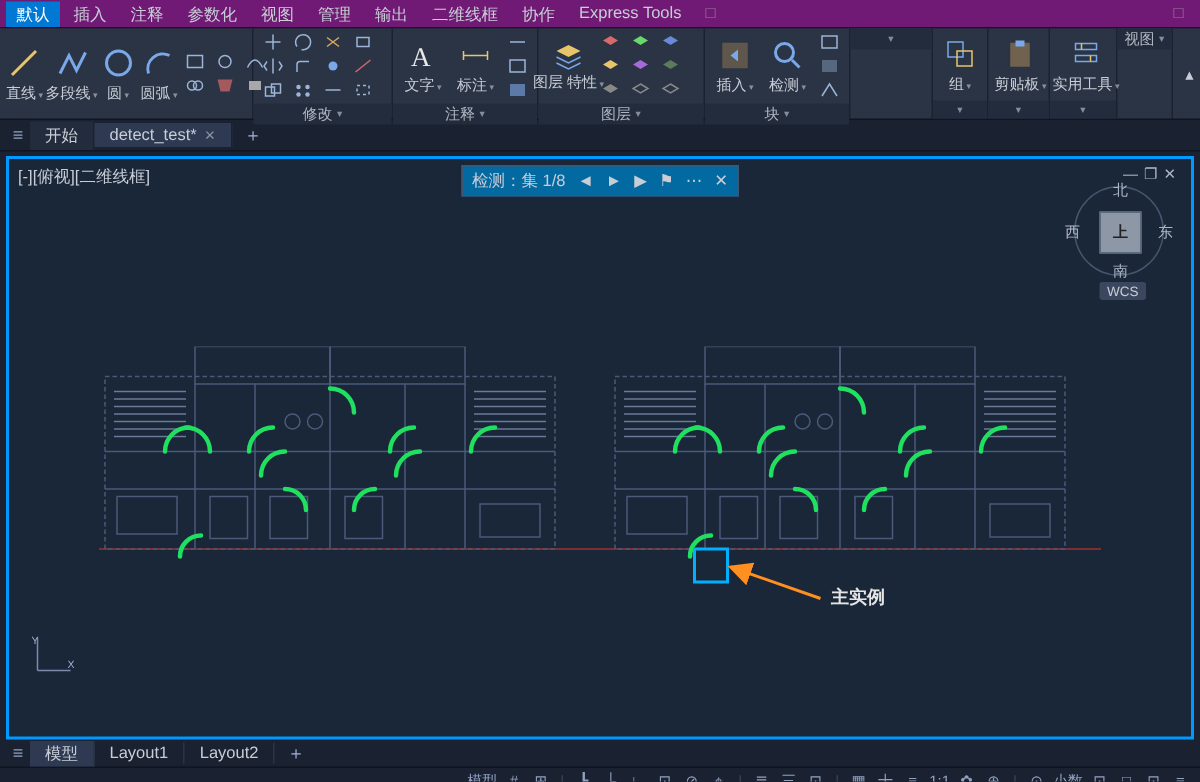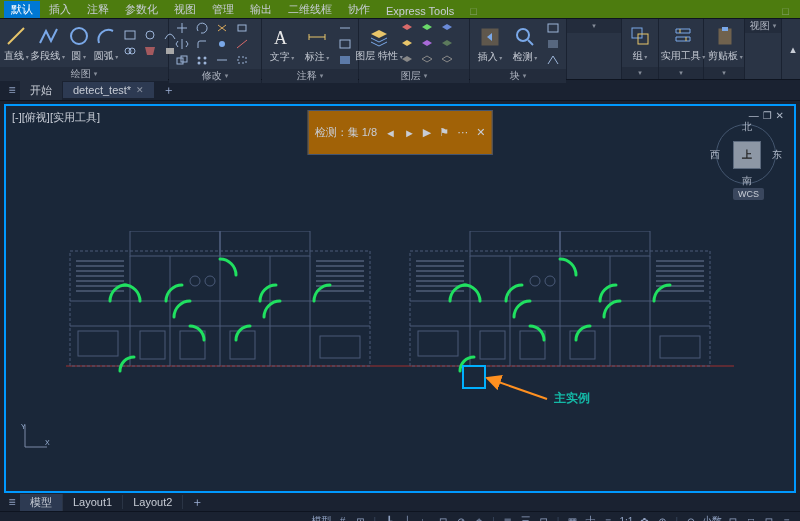--- a/index.html
+++ b/index.html
@@ -1,16 +1,16 @@
 <!DOCTYPE html>
 <html><head>
 <meta charset="utf-8">
 <style>
   html,body{margin:0;padding:0;width:800px;height:521px;background:#1a2231;font-family:"Microsoft YaHei",Arial,sans-serif;font-size:11px;color:#c8cdd6;overflow:hidden;user-select:none}
-  .menubar{height:18px;background:#4d7c0f;display:flex;align-items:flex-end;padding:0 4px;gap:2px;border-bottom:1px solid #0e1420}
+  .menubar{height:18px;background:#701a75;display:flex;align-items:center;padding:0 4px;gap:2px;border-bottom:1px solid #0e1420}
   .menubar .mitem{padding:1px 7px;font-size:11px;color:#c8cdd6;cursor:pointer}
   .menubar .mitem.active{background:#0078d4;color:#fff}
   .ribbon{height:60px;background:#2a3445;display:flex;border-bottom:1px solid #0e1420}
   .panel{display:flex;flex-direction:column;border-right:1px solid #1a2231;position:relative}
   .panel-body{flex:1;display:flex;align-items:center;padding:2px 4px;gap:3px}
   .panel-title{height:14px;font-size:10px;text-align:center;background:#232c3c;color:#b0b6c2;display:flex;align-items:center;justify-content:center;gap:3px}
   .panel-title::after{content:"▾";font-size:7px;opacity:.7}
   .big-btn{display:flex;flex-direction:column;align-items:center;justify-content:center;width:32px;height:44px;cursor:pointer;gap:1px}
   .big-btn .ico{width:24px;height:24px;display:flex;align-items:center;justify-content:center}
   .big-btn .lbl{font-size:10px;color:#c8cdd6;white-space:nowrap}
@@ -20,32 +20,32 @@
   svg{display:block}
   .file-tabs{height:20px;background:#1a2231;display:flex;align-items:center;gap:0;padding-left:4px;border-bottom:1px solid #0e1420}
   .hamb{width:16px;color:#8fa0c0;font-size:12px;cursor:pointer;text-align:center}
   .ftab{padding:2px 10px;font-size:11px;background:#232c3c;border-right:1px solid #1a2231;cursor:pointer;display:flex;align-items:center;gap:5px}
   .ftab.active{background:#2d3a52}
   .ftab .x{font-size:9px;opacity:.6}
   .plus{padding:2px 8px;color:#9fb2d8;cursor:pointer;font-size:12px}
   .canvas-wrap{position:relative;height:385px;background:#1a2739;border:2px solid #0099ff;margin:3px 4px 0 4px;overflow:hidden}
   .view-label{position:absolute;top:4px;left:6px;font-size:11px;color:#c8cdd6}
   .view-ctrl{position:absolute;top:4px;right:6px;font-size:10px;letter-spacing:4px;color:#aeb7c6}
-  .detect-bar{position:absolute;top:4px;left:50%;transform:translateX(-50%);background:#a16207;border:1px solid #445570;padding:14px 6px;font-size:11px;display:flex;align-items:center;gap:8px}
+  .detect-bar{position:absolute;top:4px;left:50%;transform:translateX(-50%);background:#0369a1;border:1px solid #445570;padding:2px 6px;font-size:11px;display:flex;align-items:center;gap:8px}
   .detect-bar span{cursor:pointer}
   .viewcube{position:absolute;top:18px;right:18px;width:60px;height:60px}
   .viewcube .ring{position:absolute;inset:0;border:1px solid #44566f;border-radius:50%}
   .viewcube .face{position:absolute;top:17px;left:17px;width:26px;height:26px;background:#8d97a5;border:1px solid #5c6a7e;display:flex;align-items:center;justify-content:center;font-size:10px;color:#222;font-weight:bold}
   .viewcube .lbl{position:absolute;font-size:10px;color:#aeb7c6}
   .wcs{position:absolute;top:82px;right:30px;background:#3a475e;font-size:9px;padding:1px 5px;border-radius:2px}
   .drawing{position:absolute;top:125px;left:60px;right:60px;height:160px}
   .ucs{position:absolute;left:15px;bottom:40px;width:30px;height:30px}
   .highlight-box{position:absolute;width:20px;height:20px;border:2px solid #00b0ff}
   .arrow-svg{position:absolute}
-  .callout{position:absolute;font-size:12px;color:#14b8a6;font-weight:bold}
+  .callout{position:absolute;font-size:12px;color:#e5e5e5;font-weight:bold}
   .layout-tabs{height:18px;background:#1a2231;display:flex;align-items:center;padding-left:4px;font-size:11px}
   .ltab{padding:1px 10px;cursor:pointer;border-right:1px solid #2a3445}
   .ltab.active{background:#2d3a52}
   .status{height:18px;background:#1a2231;border-top:1px solid #0e1420;display:flex;align-items:center;justify-content:flex-end;gap:4px;padding:0 6px;font-size:10px;color:#8fa0c0}
   .status .sbtn{min-width:14px;height:14px;display:flex;align-items:center;justify-content:center;cursor:pointer}
   .status .sep{color:#3a475e;margin:0 2px}
 </style>
 </head>
 <body>
 
@@ -128,21 +128,20 @@
               <path d="M2 2 L12 2 L10 10 L4 10 Z" fill="#d86a6a" opacity=".7"></path>
             </svg>
           </div>
         <div class="mini">
             <svg width="14" height="12">
               <rect x="3" y="3" width="8" height="6" fill="#a8a8a8"></rect>
             </svg>
           </div>
       </div>
     </div>
-    <div class="panel-title">绘图</div>
   </div>
 
   <div class="panel" style="width:92px">
     <div class="panel-body">
         <div class="mini-grid" style="grid-template-columns:repeat(4,18px)">
       <div class="mini">
             <svg width="14" height="12">
               <path d="M7 1v10M2 6h10" stroke="#9cb4d8"></path>
             </svg>
           </div>
@@ -365,44 +364,44 @@
             <svg width="22" height="22">
               <rect x="3" y="3" width="10" height="10" fill="none" stroke="#7aa8e8"></rect>
               <rect x="9" y="9" width="10" height="10" fill="none" stroke="#e8c56a"></rect>
             </svg>
           </div>
           <div class="lbl">组</div>
         </div>
       </div>
       <div class="panel-title"></div>
     </div>
+  <div class="panel" style="width:40px">
+      <div class="panel-body">
+        <div class="big-btn" style="width:36px">
+          <div class="ico">
+            <svg width="22" height="22">
+              <rect x="5" y="4" width="12" height="15" fill="#d8a85c" opacity=".4" stroke="#d8a85c"></rect>
+              <rect x="8" y="2" width="6" height="4" fill="#7aa8e8"></rect>
+            </svg>
+          </div>
+          <div class="lbl">剪贴板</div>
+        </div>
+      </div>
+      <div class="panel-title"></div>
+    </div>
   <div class="panel" style="width:44px">
       <div class="panel-body">
         <div class="big-btn" style="width:40px">
           <div class="ico">
             <svg width="22" height="22">
               <path d="M4 4h14v4H4zM4 12h14v4H4z" fill="none" stroke="#7aa8e8"></path>
               <path d="M8 4v4M14 12v4" stroke="#e8c56a"></path>
             </svg>
           </div>
           <div class="lbl">实用工具</div>
-        </div>
-      </div>
-      <div class="panel-title"></div>
-    </div>
-  <div class="panel" style="width:40px">
-      <div class="panel-body">
-        <div class="big-btn" style="width:36px">
-          <div class="ico">
-            <svg width="22" height="22">
-              <rect x="5" y="4" width="12" height="15" fill="#d8a85c" opacity=".4" stroke="#d8a85c"></rect>
-              <rect x="8" y="2" width="6" height="4" fill="#7aa8e8"></rect>
-            </svg>
-          </div>
-          <div class="lbl">剪贴板</div>
         </div>
       </div>
       <div class="panel-title"></div>
     </div>
   <div class="panel" style="width:36px">
       <div class="panel-title">视图</div>
     </div>
   <div style="flex:1"></div>
   <div class="panel" style="width:14px;justify-content:center;align-items:center;border:0">▴</div>
 </div>
@@ -413,21 +412,21 @@
       <span>开始</span>
     </div>
   <div class="ftab active">
       <span>detect_test*</span>
       <span class="x">✕</span>
     </div>
   <div class="plus">＋</div>
 </div>
 
 <div class="canvas-wrap">
-  <div class="view-label">[-][俯视][实用工具]</div>
+  <div class="view-label">[-][俯视][二维线框]</div>
   <div class="view-ctrl">
     <span>—</span><span>❐</span><span>✕</span>
   </div>
 
   <div class="detect-bar">
     <span>检测：集 1/8</span>
     <span>◄</span>
     <span>►</span>
     <span>▶</span>
     <span>⚑</span>

